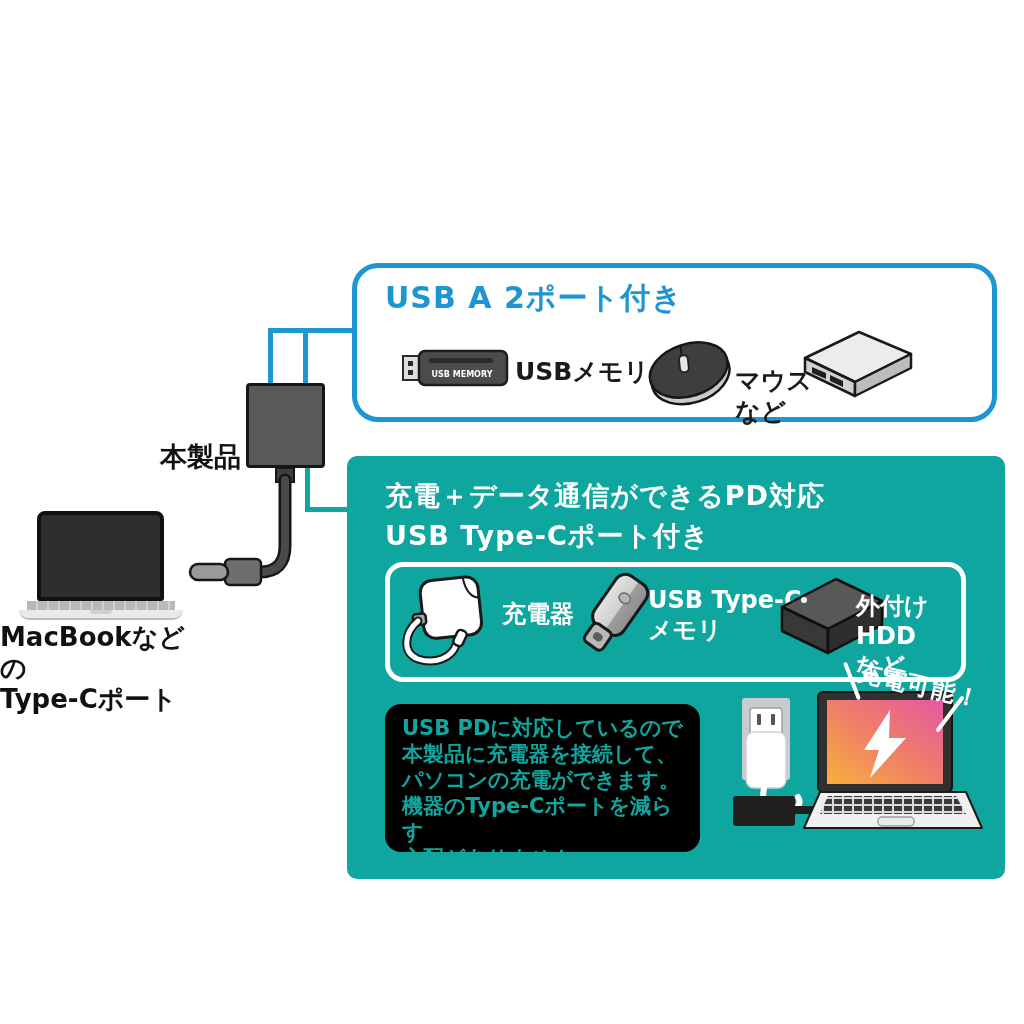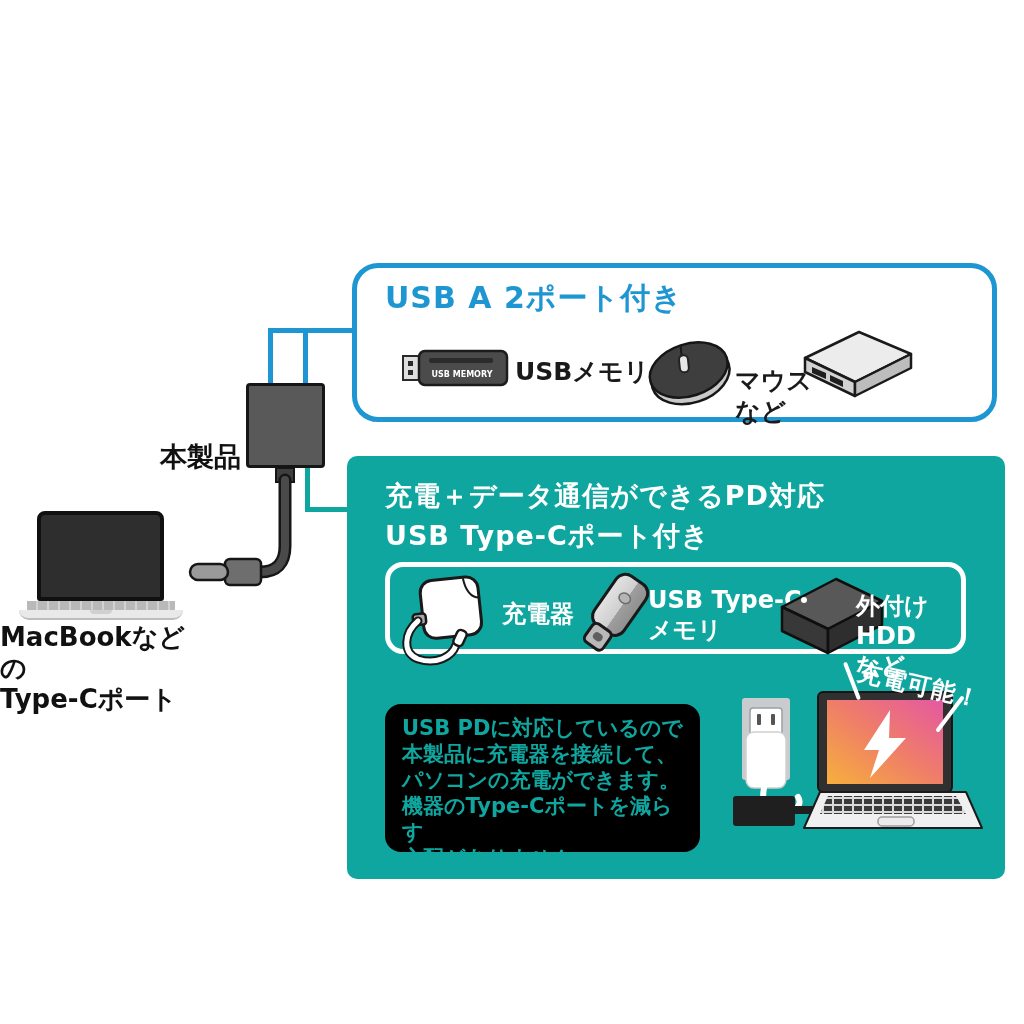--- a/index.html
+++ b/index.html
@@ -22,21 +22,21 @@
   }
   .usb-a-title{left:28px;top:10px;font-size:30px;font-weight:bold;color:var(--blue);letter-spacing:1px;}
   .black-label{font-size:25px;font-weight:bold;color:#1a1a1a;line-height:31px;}
 
   .type-c-panel{
     left:347px;top:420px;width:658px;height:423px;
     background:var(--teal);border-radius:10px;margin-top:36px;
   }
   .type-c-title{left:38px;top:20px;font-size:27px;font-weight:bold;color:#fff;line-height:40px;letter-spacing:1px;}
   .device-box{
-    left:38px;top:106px;width:581px;height:92px;
+    left:38px;top:106px;width:581px;height:120px;
     border:5px solid #fff;border-radius:18px;
   }
   .white-label{font-size:24px;font-weight:bold;color:#fff;line-height:30px;}
 
   .pd-note-box{left:38px;top:248px;width:315px;height:148px;background:#000000;border-radius:16px;}
   .pd-note-text{left:17px;top:11px;width:285px;font-size:21px;font-weight:bold;color:var(--teal);line-height:26px;}
 
   
   .line{background:var(--blue);}
   .tline{background:var(--teal);}

